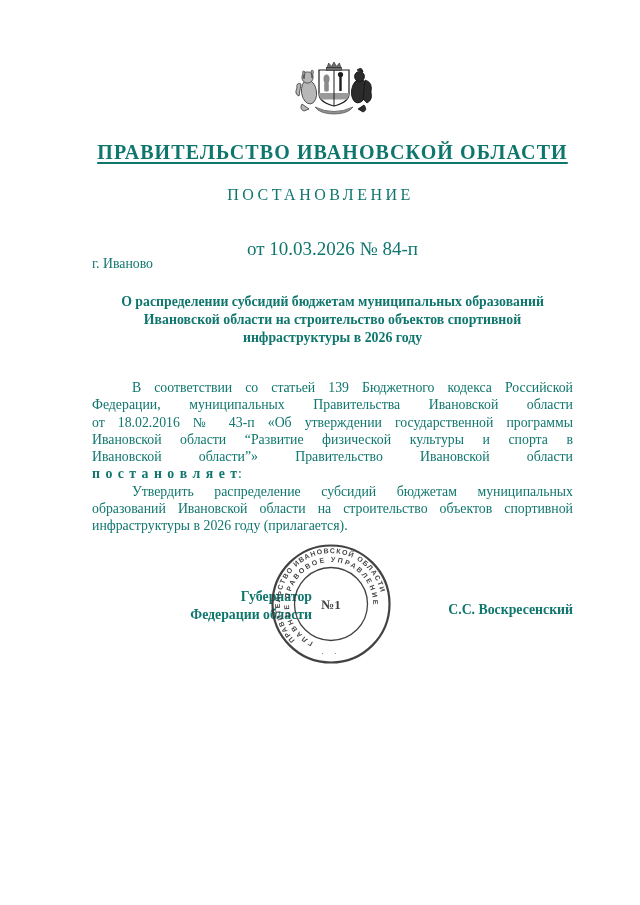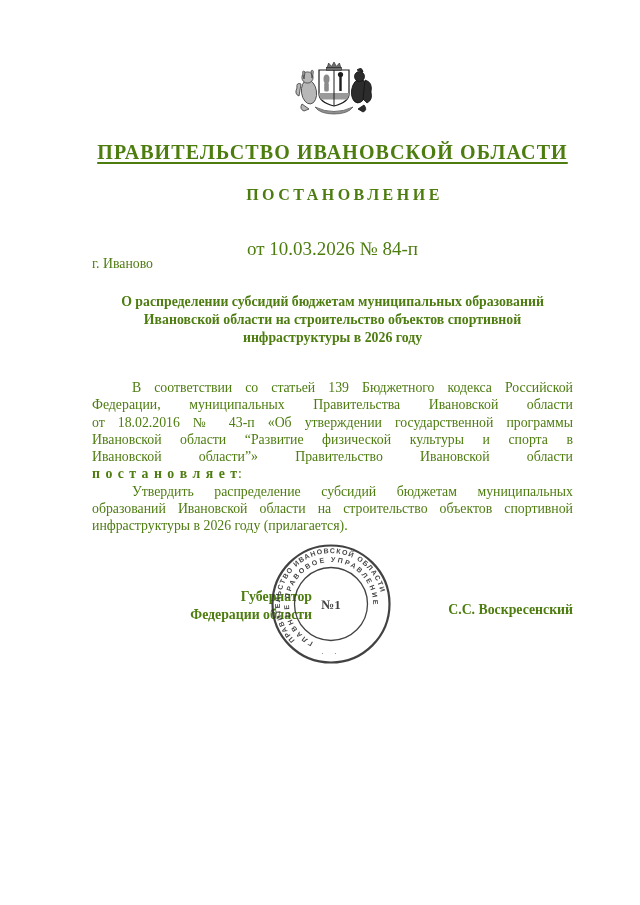--- a/index.html
+++ b/index.html
@@ -1,30 +1,30 @@
 <!DOCTYPE html>
 <html><head>
 <meta charset="utf-8">
 <style>
   html,body{margin:0;padding:0;background:#ffffff;}
   .page{
     position:relative;width:640px;height:905px;background:#ffffff;overflow:hidden;
-    font-family:"Liberation Serif","DejaVu Serif",serif;color:#4d7c0f;
+    font-family:"Liberation Serif","DejaVu Serif",serif;color:#0f766e;
   }
   
   .emblem{position:absolute;left:295px;top:59px;width:78px;height:60px;}
   
   .authority{
     position:absolute;left:92px;top:141px;width:481px;text-align:center;
     font-size:20px;font-weight:bold;letter-spacing:1.1px;
   }
   .authority span{text-decoration:underline;text-decoration-thickness:1.6px;text-underline-offset:3px;}
   .doc-type{
-    position:absolute;left:104px;top:186px;width:481px;text-align:center;
-    font-size:16px;font-weight:bold;letter-spacing:3.5px;
+    position:absolute;left:80px;top:186px;width:481px;text-align:center;
+    font-size:16px;font-weight:normal;letter-spacing:3.5px;
   }
   .date-line{position:absolute;left:92px;top:238px;width:481px;text-align:center;font-size:19px;}
   .place-line{position:absolute;left:92px;top:255.5px;width:481px;font-size:13.8px;}
   .subject{
     position:absolute;left:92px;top:293px;width:481px;text-align:center;
     font-size:13.8px;font-weight:bold;line-height:18px;
   }
   
   .body-text{
     position:absolute;left:92px;top:379px;width:481px;

